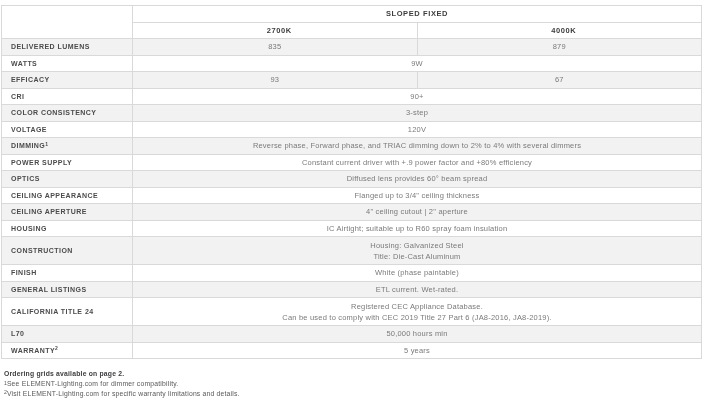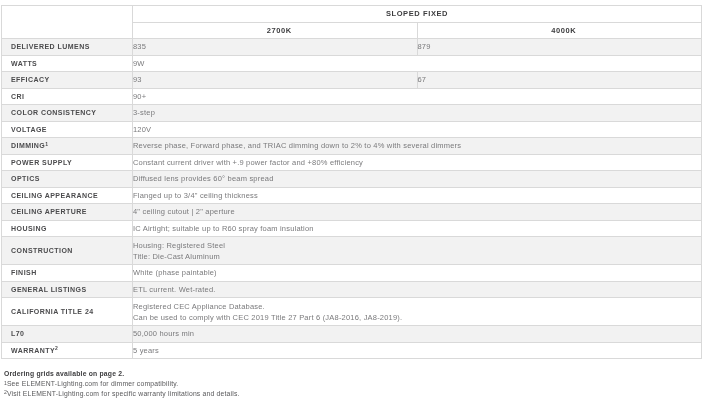--- a/index.html
+++ b/index.html
@@ -52,21 +52,21 @@
   th.rlabel {
     text-align: left;
     padding-left: 9px;
     font-size: 7px;
     font-weight: 700;
     letter-spacing: 0.45px;
     color: #4b4b4d;
     white-space: nowrap;
   }
   td.val {
-    text-align: left;
+    text-align: center;
     font-size: 7.5px;
     font-weight: 400;
     color: #7a7a7c;
     letter-spacing: 0.2px;
   }
   td.val .vline { line-height: 11px; }
   td.val.multi { padding: 2.5px 0; height: auto; }
   .sup {
     font-size: 5px;
     position: relative;
@@ -160,21 +160,21 @@
           <th class="rlabel"><span>CEILING APERTURE</span></th>
           <td class="val" colspan="2">4" ceiling cutout | 2" aperture</td>
         </tr>
         <tr>
           <th class="rlabel"><span>HOUSING</span></th>
           <td class="val" colspan="2">IC Airtight; suitable up to R60 spray foam insulation</td>
         </tr>
         <tr>
           <th class="rlabel"><span>CONSTRUCTION</span></th>
           <td class="val multi" colspan="2">
-            <div class="vline">Housing: Registered Steel</div>
+            <div class="vline">Housing: Galvanized Steel</div>
             <div class="vline">Title: Die-Cast Aluminum</div>
           </td>
         </tr>
         <tr>
           <th class="rlabel"><span>FINISH</span></th>
           <td class="val" colspan="2">White (phase paintable)</td>
         </tr>
         <tr>
           <th class="rlabel"><span>GENERAL LISTINGS</span></th>
           <td class="val" colspan="2">ETL current. Wet-rated.</td>

